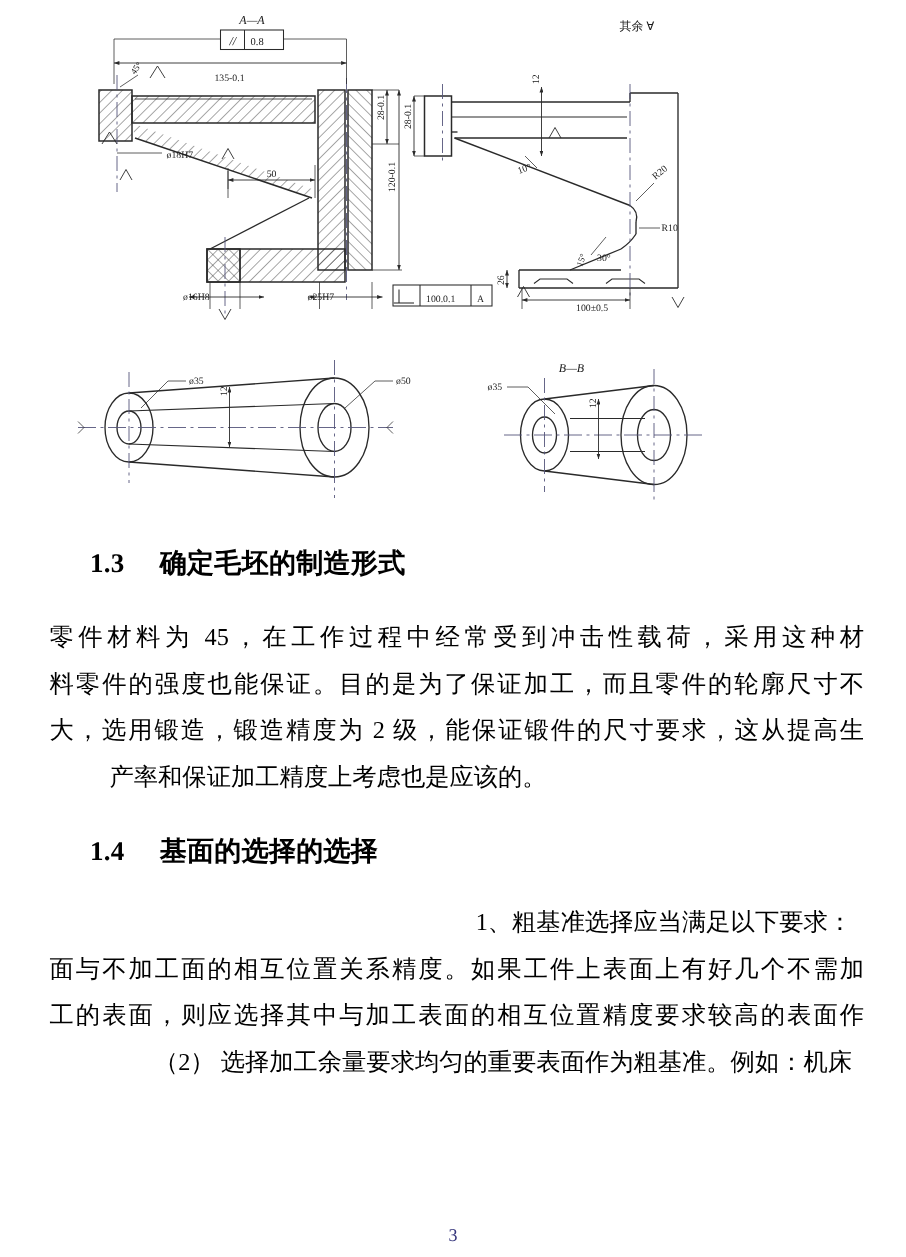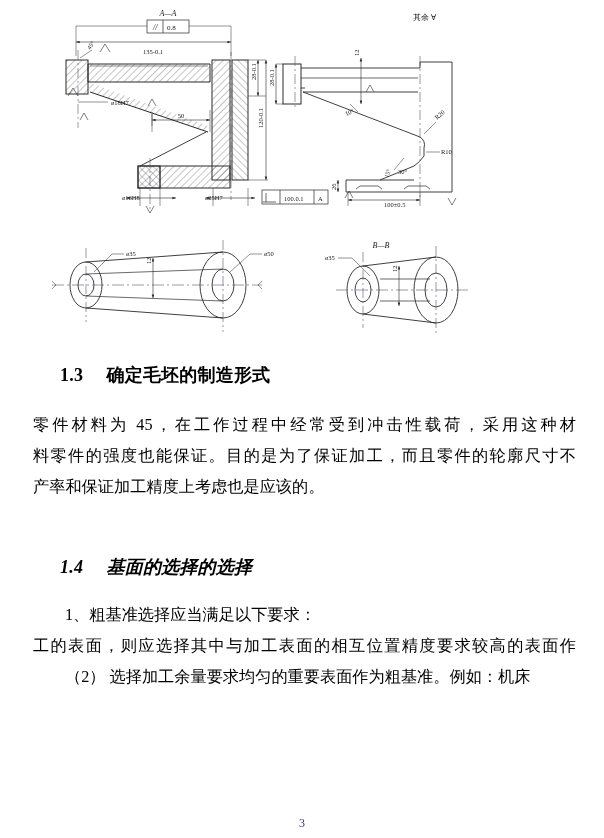--- a/index.html
+++ b/index.html
@@ -61,21 +61,20 @@
   }
   #heading-1-3 {
     position: absolute;
     left: 0;
     top: 13px;
   }
   #heading-1-4 {
     position: absolute;
     left: 0;
     top: 205px;
-    font-style: italic;
   }
   .para {
     position: absolute;
     left: 0;
     width: 604px;
     font-size: 16.2px;
     line-height: 31px;
     color: #000000;
     text-align: justify;
     margin: 0;
@@ -97,26 +96,27 @@
     text-indent: 32px;
     text-align: justify;
     text-align-last: justify;
     white-space: normal;
   }
   .lastline {
     display: block;
     padding: 0 28px 0 33px;
     text-align: left;
     white-space: nowrap;
+    margin-left: 40px;
   }
   .lastline-indent {
     display: block;
-    padding: 0 12px 0 33px;
+    padding: 0 36px 0 33px;
     text-indent: 32px;
-    text-align: left;
+    text-align: right;
     white-space: nowrap;
   }
 
   
   #page-number {
     position: absolute;
     left: 0;
     top: 816px;
     width: 604px;
     text-align: center;
@@ -366,30 +366,32 @@
 
   <h2 class="heading" id="heading-1-3">
     <span class="hnum">1.3</span>
     <span class="hgap"></span>
     <span>确定毛坯的制造形式</span>
   </h2>
 
   <div class="para" id="para-1">
     <span class="jline">零件材料为 45，在工作过程中经常受到冲击性载荷，采用这种材</span>
     <span class="jline">料零件的强度也能保证。目的是为了保证加工，而且零件的轮廓尺寸不</span>
+    <span class="jline">大，选用锻造，锻造精度为 2 级，能保证锻件的尺寸要求，这从提高生</span>
     <span class="lastline">产率和保证加工精度上考虑也是应该的。</span>
   </div>
 
   <h2 class="heading" id="heading-1-4">
     <span class="hnum">1.4</span>
     <span class="hgap"></span>
     <span>基面的选择的选择</span>
   </h2>
 
   <div class="para" id="para-2">
     <span class="lastline-indent">1、粗基准选择应当满足以下要求：</span>
+    <span class="jline">面与不加工面的相互位置关系精度。如果工件上表面上有好几个不需加</span>
     <span class="jline">工的表面，则应选择其中与加工表面的相互位置精度要求较高的表面作</span>
     <span class="lastline-indent">（2） 选择加工余量要求均匀的重要表面作为粗基准。例如：机床</span>
   </div>
 
 </div>
 
 <div id="page-number">3</div>
 
 </body></html>

